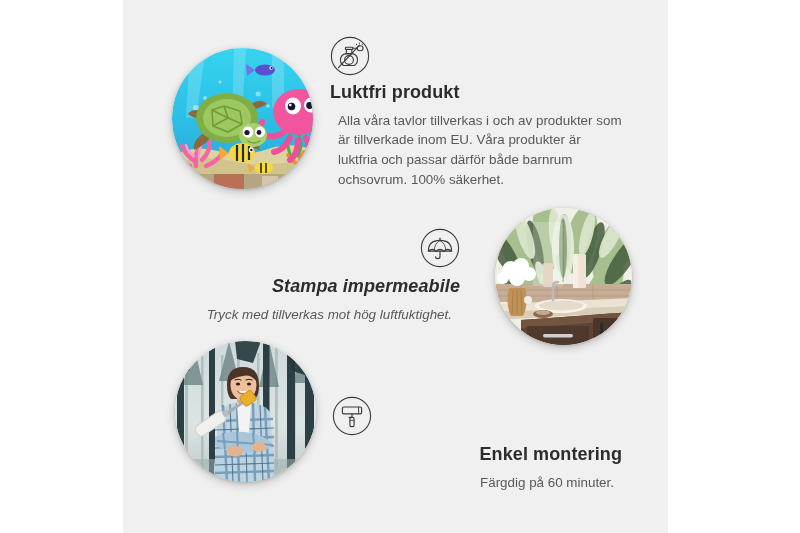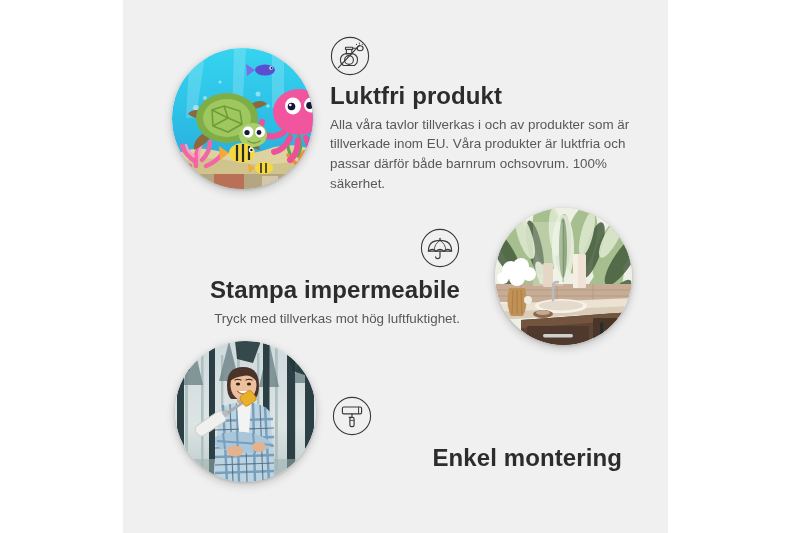--- a/index.html
+++ b/index.html
@@ -48,28 +48,28 @@
   }
   .feature .icon-wrap {
     width: 40px;
     height: 40px;
     display: block;
   }
   .feature .icon-wrap svg { display: block; }
 
   .feature h2 {
     margin: 6px 0 5px 0;
-    font-size: 24px;
+    font-size: 18px;
     font-weight: 600;
     color: #2c2c2c;
     letter-spacing: 0.1px;
     line-height: 1.15;
   }
   .feature p {
-    margin: 0;
+    margin: 8px;
     font-size: 13.4px;
     line-height: 1.47;
     color: #58585a;
   }
 
   
   #feature-odour {
     left: 330px;
     top: 36px;
     width: 300px;
@@ -464,21 +464,21 @@
           </g>
 
           <circle cx="19" cy="24" r="4.4" fill="none" stroke="#3a3a3a" stroke-width="1.1"></circle>
           <line x1="8.4" y1="31.6" x2="29.6" y2="9.2" stroke="#3a3a3a" stroke-width="1.2" stroke-linecap="round"></line>
         </svg>
       </span>
       <h2>Luktfri produkt</h2>
       <p>Alla våra tavlor tillverkas i och av produkter som är tillverkade inom EU. Våra produkter är luktfria och passar därför både barnrum ochsovrum. 100% säkerhet.</p>
     </div>
 
-    <div class="feature" id="feature-waterproof" style="left:47px; top:228px;">
+    <div class="feature" id="feature-waterproof" style="left:47px; top:228px;font-style:italic;">
       <span class="icon-wrap">
         <svg width="40" height="40" viewBox="0 0 40 40" aria-hidden="true">
           <circle cx="20" cy="20" r="18.6" fill="none" stroke="#3a3a3a" stroke-width="1.1"></circle>
 
           <path d="M8.4 23.2 Q8.4 12.4 20 12.4 Q31.6 12.4 31.6 23.2 Z" fill="none" stroke="#3a3a3a" stroke-width="1.2" stroke-linejoin="round"></path>
 
           <path d="M8.4 23.2 Q12.3 19.6 16.2 23.2 Q20 19.6 23.8 23.2 Q27.7 19.6 31.6 23.2" fill="none" stroke="#3a3a3a" stroke-width="1.2" stroke-linejoin="round"></path>
 
           <g stroke="#3a3a3a" stroke-width="0.85" fill="none">
             <path d="M14.2 22.1 Q14.6 15.6 20 12.6"></path>
@@ -503,16 +503,17 @@
 
           <line x1="26.6" y1="11" x2="26.6" y2="17.8" stroke="#3a3a3a" stroke-width="1"></line>
 
           <path d="M20 17.8 L20 21.4 L17.2 21.4" fill="none" stroke="#3a3a3a" stroke-width="1.15" stroke-linejoin="round" stroke-linecap="round"></path>
 
           <rect x="17.9" y="21.4" width="4.2" height="9.2" rx="1.6" fill="none" stroke="#3a3a3a" stroke-width="1.15"></rect>
           <line x1="17.9" y1="24.4" x2="22.1" y2="24.4" stroke="#3a3a3a" stroke-width="0.85"></line>
         </svg>
       </span>
       <h2>Enkel montering</h2>
+      <p>Färgdig på 60 minuter.</p>
     </div>
 
   </div>
 </div>
 
 </body></html>

